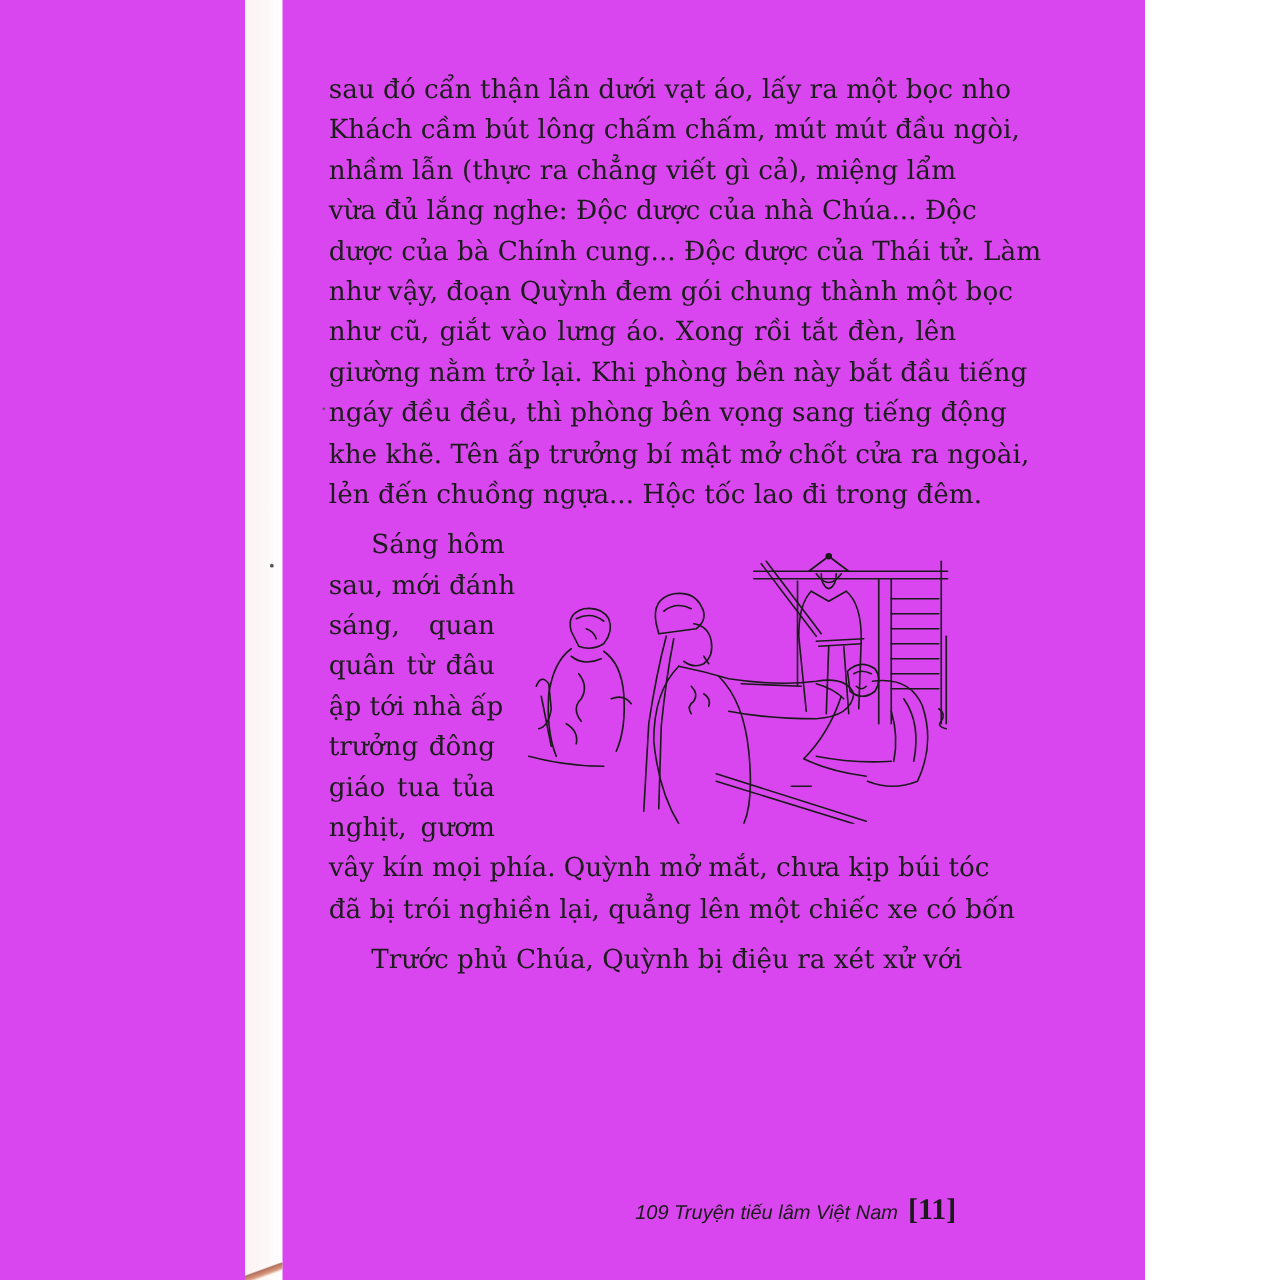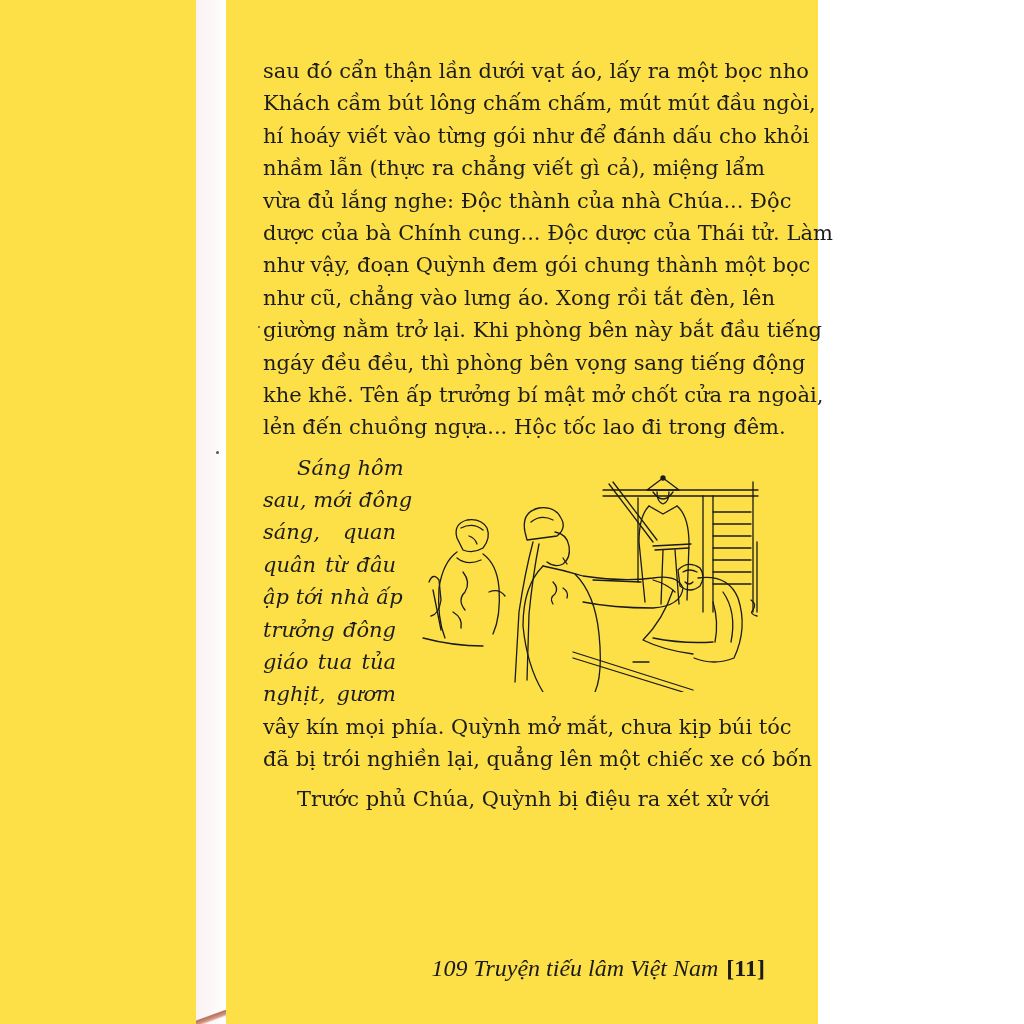--- a/index.html
+++ b/index.html
@@ -5,23 +5,23 @@
     html, body {
       margin: 0;
       padding: 0;
       width: 1024px;
       height: 1024px;
       background: #ffffff;
       overflow: hidden;
     }
     .page {
       position: relative;
-      width: 818px;
+      width: 916px;
       height: 1024px;
-      background: #fde047;
+      background: #d946ef;
     }
     .gutter {
       position: absolute;
       left: 196px;
       top: 0;
       width: 30px;
       height: 1024px;
       background: linear-gradient(90deg, #fbf3f3 0%, #fdf7f7 50%, #ffffff 100%);
     }
     .corner-mark {
@@ -54,21 +54,20 @@
     .line.last {
       text-align-last: left;
     }
     .indent {
       padding-left: 34px;
     }
     .wrap-block {
       position: relative;
       height: 259px;
       margin-top: 8px;
-      font-style: italic;
     }
     .wrap-text {
       position: absolute;
       left: 0;
       top: 0;
       width: 133px;
     }
     .illustration {
       position: absolute;
       left: 150px;
@@ -88,23 +87,23 @@
       top: 955px;
       width: 345px;
       height: 30px;
       display: flex;
       justify-content: flex-end;
       align-items: baseline;
       gap: 8px;
       color: #1a1a1a;
     }
     .footer-title {
-      font-family: Liberation Serif, serif;
+      font-family: Liberation Sans, sans-serif;
       font-style: italic;
-      font-size: 24px;
+      font-size: 16px;
     }
     .footer-page {
       font-family: "Liberation Serif", "DejaVu Serif", serif;
       font-weight: bold;
       font-size: 24px;
     }
     .stray-dot {
       position: absolute;
       width: 3px;
       height: 3px;
@@ -120,36 +119,35 @@
   <div class="gutter"></div>
   <div class="corner-mark"></div>
   <div class="stray-dot" style="left:216px; top:451px;"></div>
   <div class="stray-dot" style="left:258px; top:326px; width:2px; height:2px;"></div>
 
   <div class="body-text">
 
     <div>
       <span class="line">sau đó cẩn thận lần dưới vạt áo, lấy ra một bọc nho</span>
       <span class="line">Khách cầm bút lông chấm chấm, mút mút đầu ngòi,</span>
-      <span class="line">hí hoáy viết vào từng gói như để đánh dấu cho khỏi</span>
       <span class="line">nhầm lẫn (thực ra chẳng viết gì cả), miệng lẩm</span>
-      <span class="line">vừa đủ lắng nghe: Độc thành của nhà Chúa... Độc</span>
+      <span class="line">vừa đủ lắng nghe: Độc dược của nhà Chúa... Độc</span>
       <span class="line">dược của bà Chính cung... Độc dược của Thái tử. Làm</span>
       <span class="line">như vậy, đoạn Quỳnh đem gói chung thành một bọc</span>
-      <span class="line">như cũ, chẳng vào lưng áo. Xong rồi tắt đèn, lên</span>
+      <span class="line">như cũ, giắt vào lưng áo. Xong rồi tắt đèn, lên</span>
       <span class="line">giường nằm trở lại. Khi phòng bên này bắt đầu tiếng</span>
       <span class="line">ngáy đều đều, thì phòng bên vọng sang tiếng động</span>
       <span class="line">khe khẽ. Tên ấp trưởng bí mật mở chốt cửa ra ngoài,</span>
       <span class="line last">lẻn đến chuồng ngựa... Hộc tốc lao đi trong  đêm.</span>
     </div>
 
     <div class="wrap-block">
       <div class="wrap-text">
         <span class="line last indent" style="text-align-last:right;">Sáng hôm</span>
-        <span class="line">sau, mới đông</span>
+        <span class="line">sau, mới đánh</span>
         <span class="line">sáng, quan</span>
         <span class="line">quân từ đâu</span>
         <span class="line">ập tới nhà ấp</span>
         <span class="line">trưởng đông</span>
         <span class="line">giáo tua tủa</span>
         <span class="line">nghịt, gươm</span>
       </div>
 
       <div class="illustration">
         <svg width="352" height="230" viewBox="0 0 352 230" fill="none" stroke="#1a1a1a" stroke-width="1.3" stroke-linecap="round" stroke-linejoin="round">

